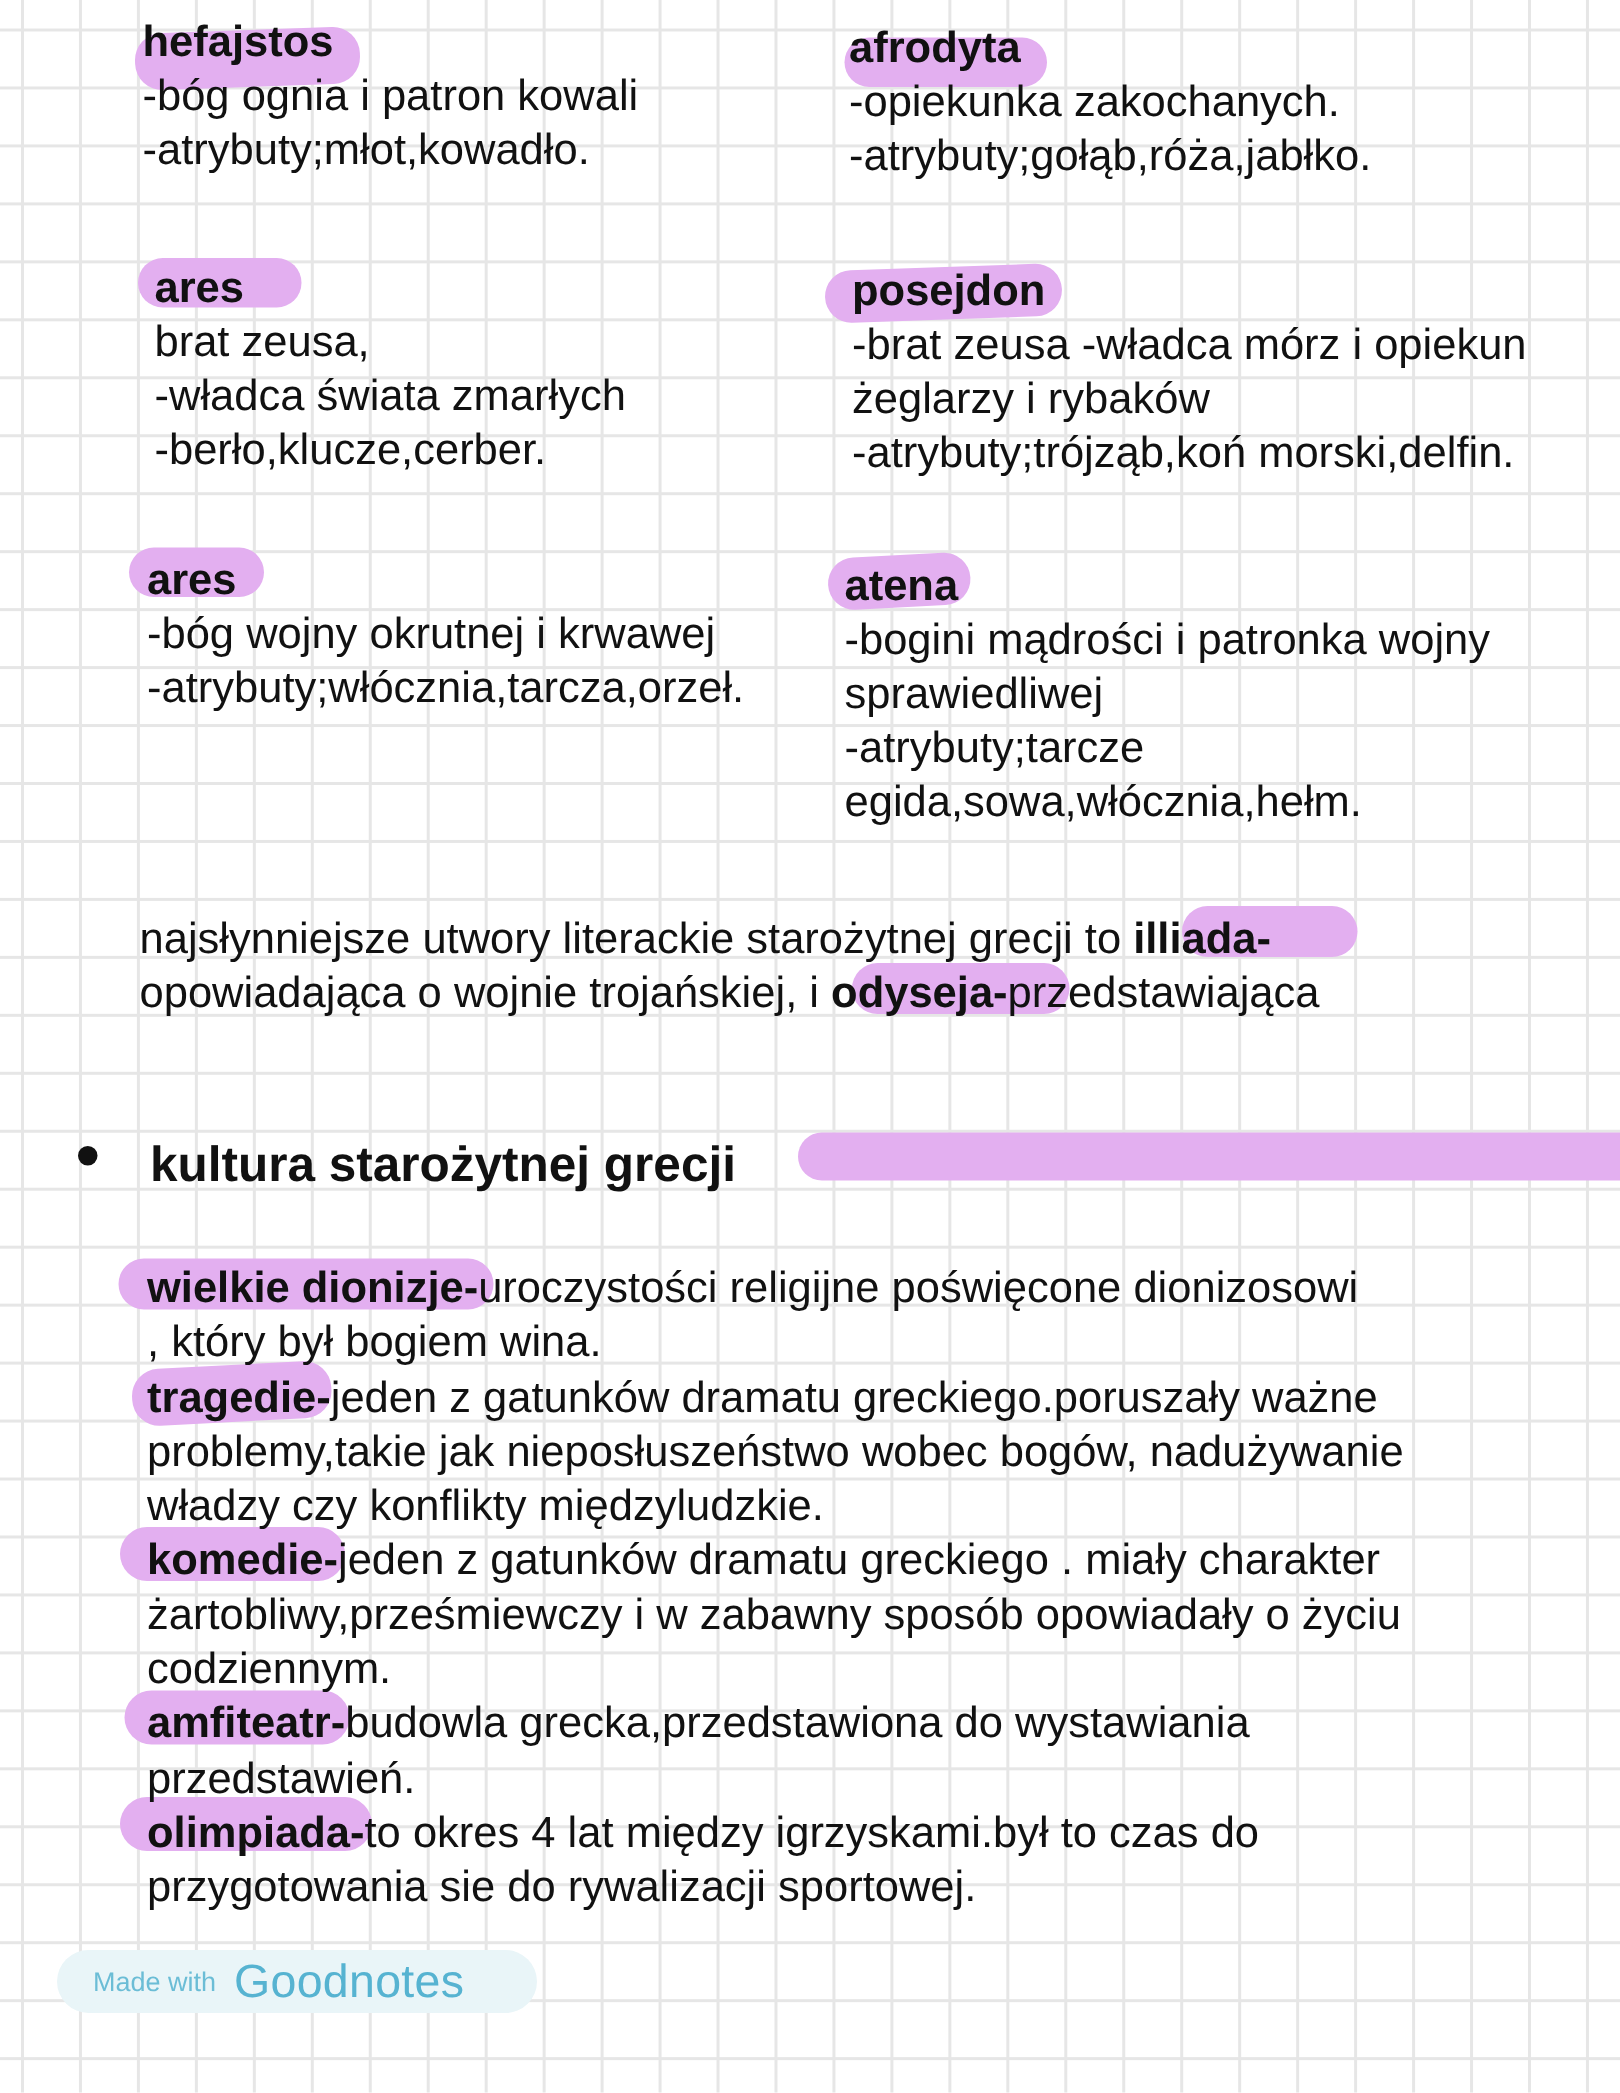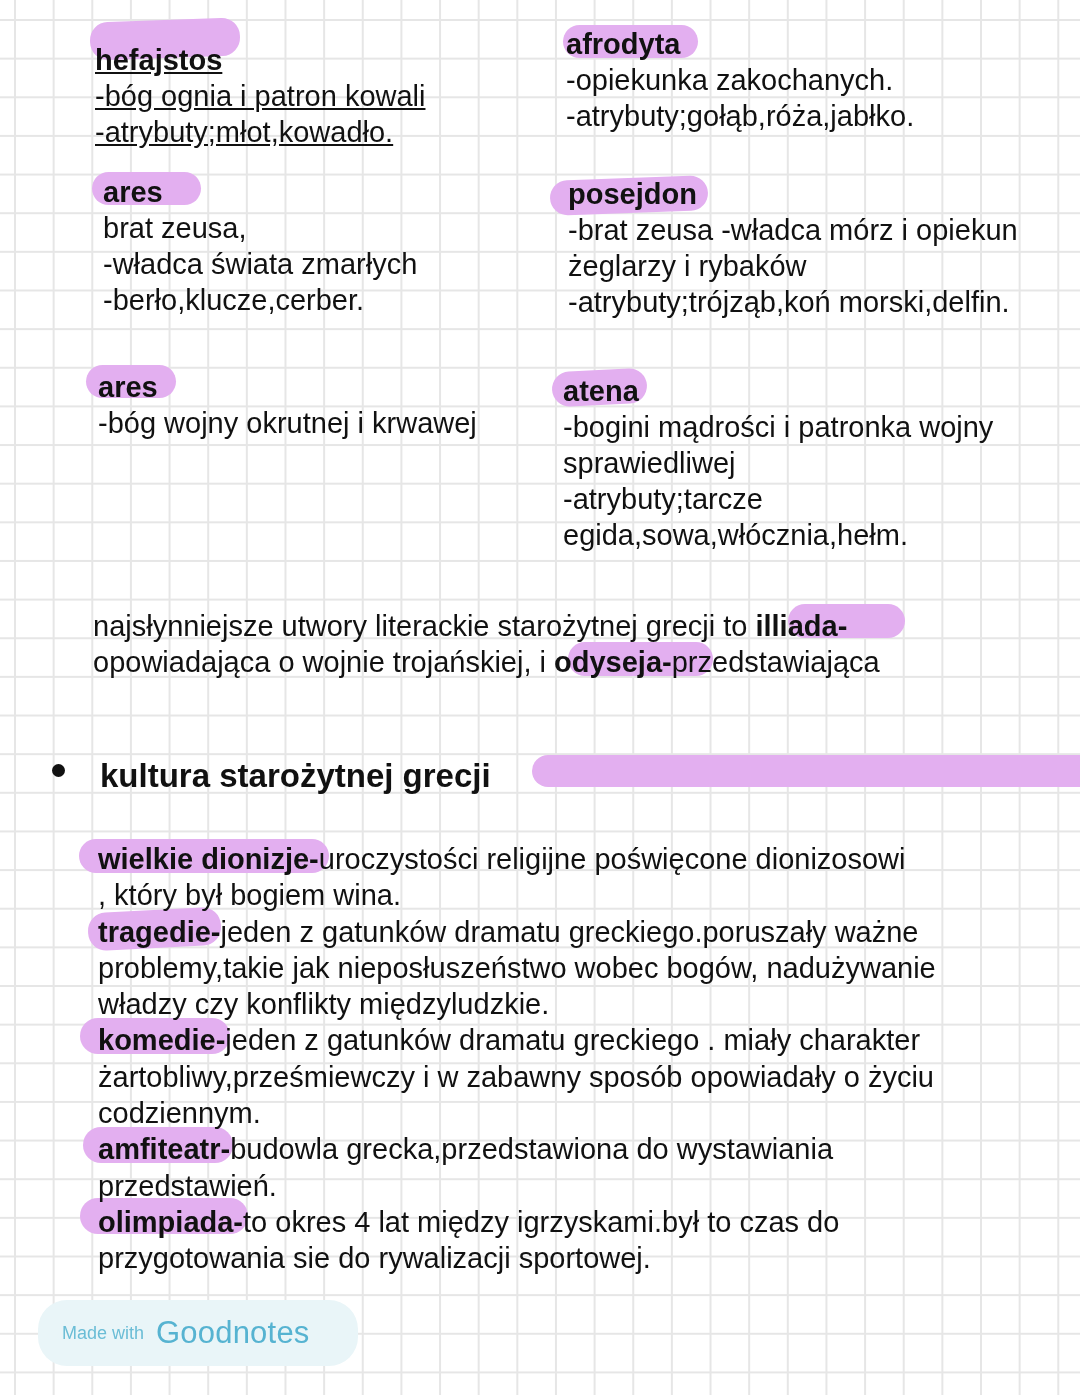--- a/index.html
+++ b/index.html
@@ -25,21 +25,21 @@
   .para b { font-weight: bold; }
   .heading {
     position: absolute; left: 100px; top: 756px; font-size: 33px; font-weight: bold; z-index: 1;
     line-height: 40px;
   }
   .bullet {
     position: absolute; left: 52px; top: 764px; width: 13px; height: 13px; border-radius: 50%;
     background: #111; z-index: 1;
   }
   .badge {
-    position: absolute; left: 38px; top: 1300px; width: 320px; height: 66px;
+    position: absolute; left: 38px; top: 1300px; width: 320px; height: 42px;
     border-radius: 29px; background: #e9f5f8; z-index: 1;
     display: flex; align-items: center; padding-left: 24px; box-sizing: border-box;
   }
   .badge .made { font-size: 18px; color: #6bbdd6; margin-right: 12px; }
   .badge .brand { font-size: 31px; color: #56b3d1; letter-spacing: 0.2px; }
 </style>
 </head>
 <body>
 
 <div class="hl" style="left:90px;top:20px;width:150px;height:38px;transform:rotate(-2deg);"></div>
@@ -50,27 +50,27 @@
 <div class="hl" style="left:552px;top:370px;width:95px;height:35px;transform:rotate(-3deg);"></div>
 <div class="hl" style="left:788px;top:604px;width:117px;height:34px;"></div>
 <div class="hl" style="left:568px;top:642px;width:145px;height:34px;"></div>
 <div class="hl" style="left:532px;top:755px;width:560px;height:32px;border-radius:16px 0 0 16px;"></div>
 <div class="hl" style="left:79px;top:839px;width:250px;height:34px;"></div>
 <div class="hl" style="left:88px;top:910px;width:133px;height:38px;transform:rotate(-3deg);"></div>
 <div class="hl" style="left:80px;top:1018px;width:150px;height:36px;"></div>
 <div class="hl" style="left:83px;top:1127px;width:150px;height:36px;"></div>
 <div class="hl" style="left:80px;top:1198px;width:168px;height:36px;"></div>
 
-<div class="block" style="left:95px;top:42px;text-decoration:underline;">
+<div class="block" style="left:95px;top:10px;">
   <span class="t title">hefajstos</span>
   <span class="t line">-bóg ognia i patron kowali</span>
   <span class="t line">-atrybuty;młot,kowadło.</span>
 </div>
 
-<div class="block" style="left:566px;top:26px;">
+<div class="block" style="left:566px;top:14px;">
   <span class="t title">afrodyta</span>
   <span class="t line">-opiekunka zakochanych.</span>
   <span class="t line">-atrybuty;gołąb,róża,jabłko.</span>
 </div>
 
 <div class="block" style="left:103px;top:174px;">
   <span class="t title">ares</span>
   <span class="t line">brat zeusa,</span>
   <span class="t line">-władca świata zmarłych</span>
   <span class="t line">-berło,klucze,cerber.</span>
@@ -79,20 +79,21 @@
 <div class="block" style="left:568px;top:176px;">
   <span class="t title">posejdon</span>
   <span class="t line">-brat zeusa -władca mórz i opiekun</span>
   <span class="t line">żeglarzy i rybaków</span>
   <span class="t line">-atrybuty;trójząb,koń morski,delfin.</span>
 </div>
 
 <div class="block" style="left:98px;top:369px;">
   <span class="t title">ares</span>
   <span class="t line">-bóg wojny okrutnej i krwawej</span>
+  <span class="t line">-atrybuty;włócznia,tarcza,orzeł.</span>
 </div>
 
 <div class="block" style="left:563px;top:373px;">
   <span class="t title">atena</span>
   <span class="t line">-bogini mądrości i patronka wojny</span>
   <span class="t line">sprawiedliwej</span>
   <span class="t line">-atrybuty;tarcze</span>
   <span class="t line">egida,sowa,włócznia,hełm.</span>
 </div>
 

